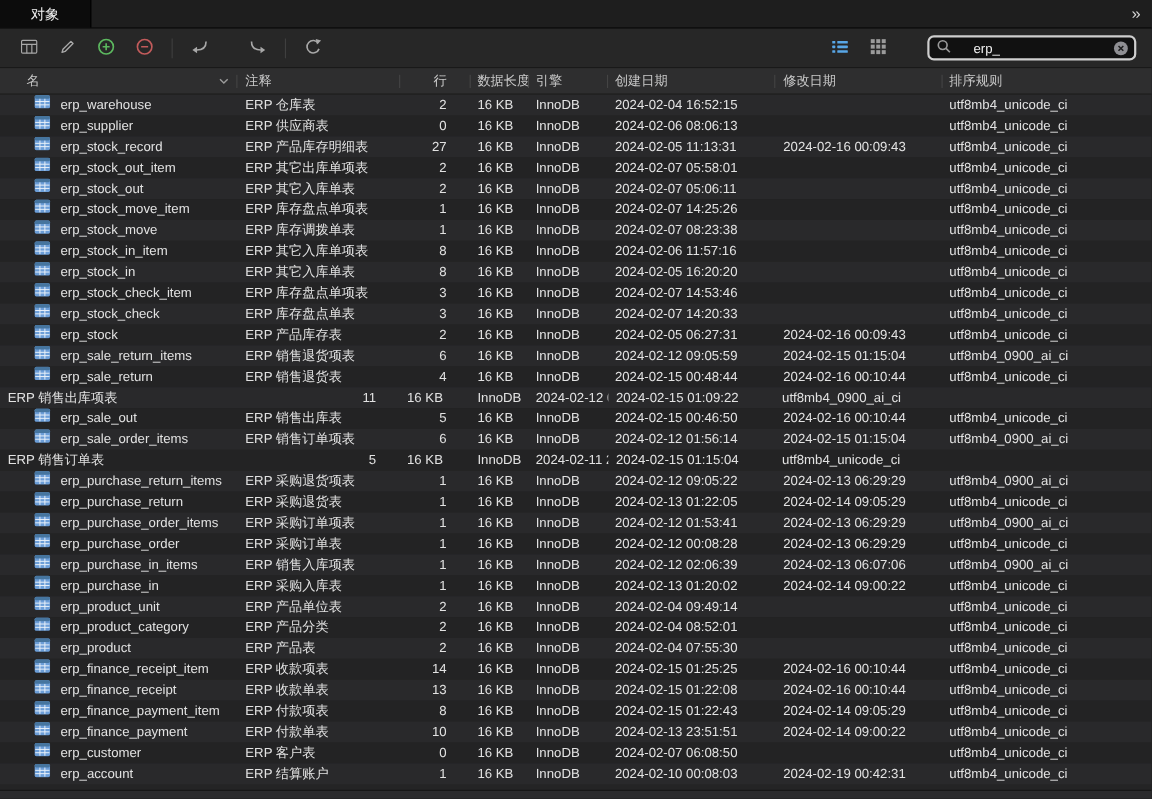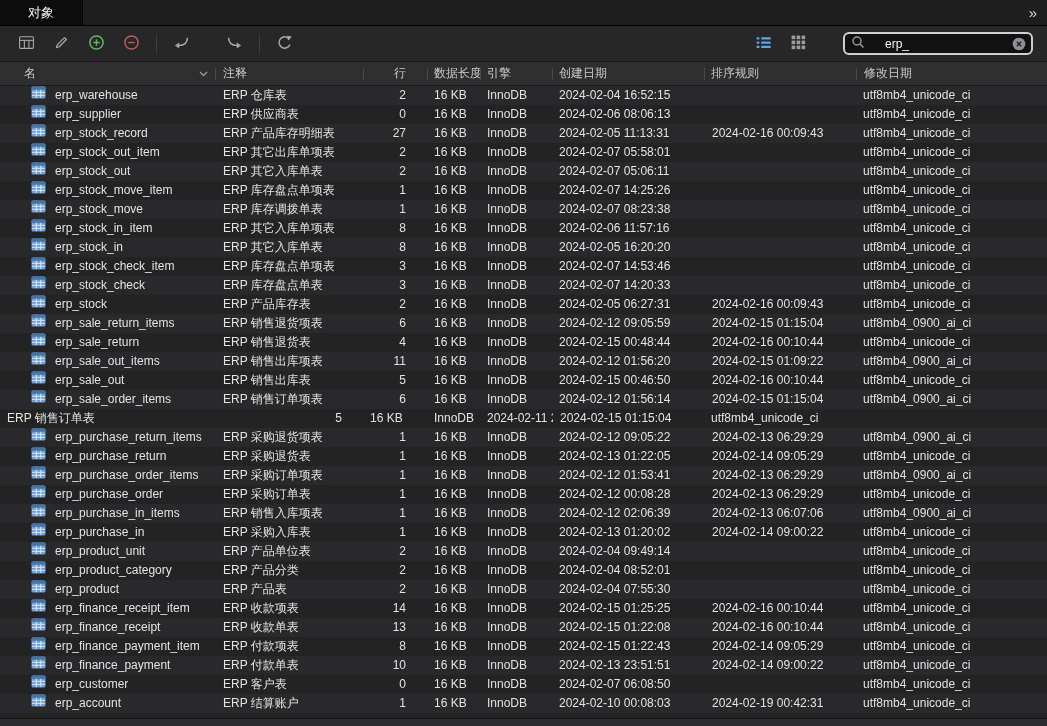--- a/index.html
+++ b/index.html
@@ -224,22 +224,22 @@
         <svg width="9" height="6" viewBox="0 0 9 6">
             <polyline points="1,1 4.5,4.5 8,1" fill="none" stroke="#9a9a9a" stroke-width="1.3"></polyline>
           </svg>
       </span>
     </div>
     <div class="hcell h-comment">注释</div>
     <div class="hcell h-rows">行</div>
     <div class="hcell h-len">数据长度</div>
     <div class="hcell h-engine">引擎</div>
     <div class="hcell h-created">创建日期</div>
+    <div class="hcell h-modified">修改日期</div>
     <div class="hcell h-collation">排序规则</div>
-    <div class="hcell h-modified">修改日期</div>
   </div>
 
   <div class="grid-body">
   <div class="row">
     <div class="cell c-name">
       <span>
         <svg width="15" height="13" viewBox="0 0 15 13">
               <rect x="0.5" y="0.5" width="14" height="12" rx="1.5" fill="#6c9ed8"></rect>
               <rect x="0.5" y="0.5" width="14" height="3.2" rx="1.5" fill="#46759f"></rect>
               <line x1="1" y1="6.3" x2="14" y2="6.3" stroke="#e8f0f9" stroke-width="0.9"></line>
@@ -552,33 +552,20 @@
     <div class="cell c-comment">ERP 销售退货表</div>
     <div class="cell c-rows">4</div>
     <div class="cell c-len">16 KB</div>
     <div class="cell c-engine">InnoDB</div>
     <div class="cell c-created">2024-02-15 00:48:44</div>
     <div class="cell c-modified">2024-02-16 00:10:44</div>
     <div class="cell c-collation">utf8mb4_unicode_ci</div>
   </div>
 
   <div class="row">
-    <div class="cell c-name">
-      <span>
-        <svg width="15" height="13" viewBox="0 0 15 13">
-              <rect x="0.5" y="0.5" width="14" height="12" rx="1.5" fill="#6c9ed8"></rect>
-              <rect x="0.5" y="0.5" width="14" height="3.2" rx="1.5" fill="#46759f"></rect>
-              <line x1="1" y1="6.3" x2="14" y2="6.3" stroke="#e8f0f9" stroke-width="0.9"></line>
-              <line x1="1" y1="9.3" x2="14" y2="9.3" stroke="#e8f0f9" stroke-width="0.9"></line>
-              <line x1="5.3" y1="3.8" x2="5.3" y2="12" stroke="#e8f0f9" stroke-width="0.9"></line>
-              <line x1="9.8" y1="3.8" x2="9.8" y2="12" stroke="#e8f0f9" stroke-width="0.9"></line>
-            </svg>
-      </span>
-      <span>erp_sale_out_items</span>
-    </div>
     <div class="cell c-comment">ERP 销售出库项表</div>
     <div class="cell c-rows">11</div>
     <div class="cell c-len">16 KB</div>
     <div class="cell c-engine">InnoDB</div>
     <div class="cell c-created">2024-02-12 01:56:20</div>
     <div class="cell c-modified">2024-02-15 01:09:22</div>
     <div class="cell c-collation">utf8mb4_0900_ai_ci</div>
   </div>
 
   <div class="row">

